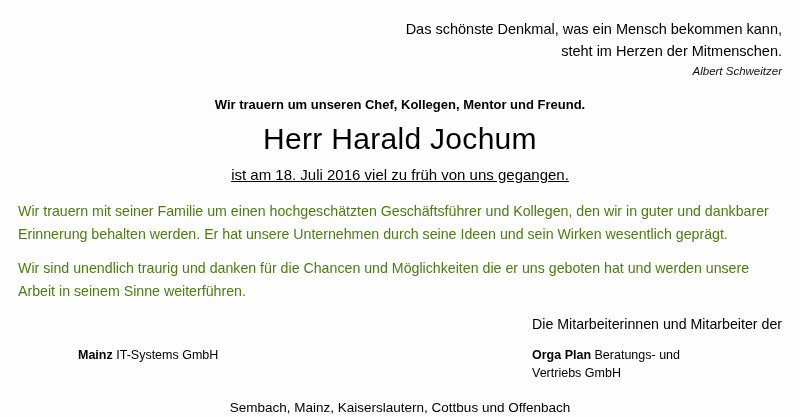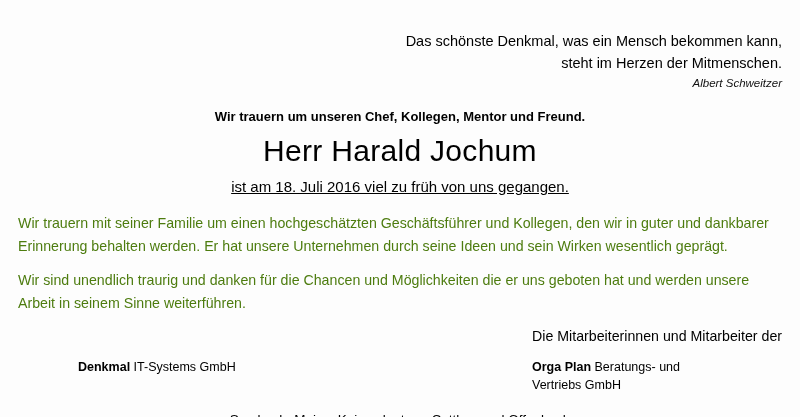--- a/index.html
+++ b/index.html
@@ -12,21 +12,21 @@
     background: #ffffff;
     font-family: "Liberation Sans", sans-serif;
     color: #000000;
     overflow: hidden;
   }
   .page {
     position: relative;
     width: 800px;
     height: 417px;
     box-sizing: border-box;
-    padding: 12px 18px;
+    padding: 0 18px;
     background: #fdfdfd;
   }
 
   
   .epigraph {
     padding-top: 18px;
     text-align: right;
     font-size: 14.5px;
     line-height: 1.55;
     color: #000;
@@ -137,21 +137,21 @@
 
   <div class="body-text">
     <p>Wir trauern mit seiner Familie um einen hochgeschätzten Geschäftsführer und Kollegen, den wir in guter und dankbarer Erinnerung behalten werden. Er hat unsere Unternehmen durch seine Ideen und sein Wirken wesentlich geprägt.</p>
     <p>Wir sind unendlich traurig und danken für die Chancen und Möglichkeiten die er uns geboten hat und werden unsere Arbeit in seinem Sinne weiterführen.</p>
   </div>
 
   <div class="staff-line">Die Mitarbeiterinnen und Mitarbeiter der</div>
 
   <div class="companies">
     <div class="company col1">
-      <span class="brand">Denkmal</span><span> IT-Systems GmbH</span>
+      <span class="brand">Mainz</span><span> IT-Systems GmbH</span>
       <span class="sub"></span>
     </div>
     <div class="company col2">
       <span class="brand">Orga Plan</span><span> Beratungs- und</span>
       <span class="sub">Vertriebs GmbH</span>
     </div>
   </div>
 
   <div class="locations">Sembach, Mainz, Kaiserslautern, Cottbus und Offenbach</div>
 

